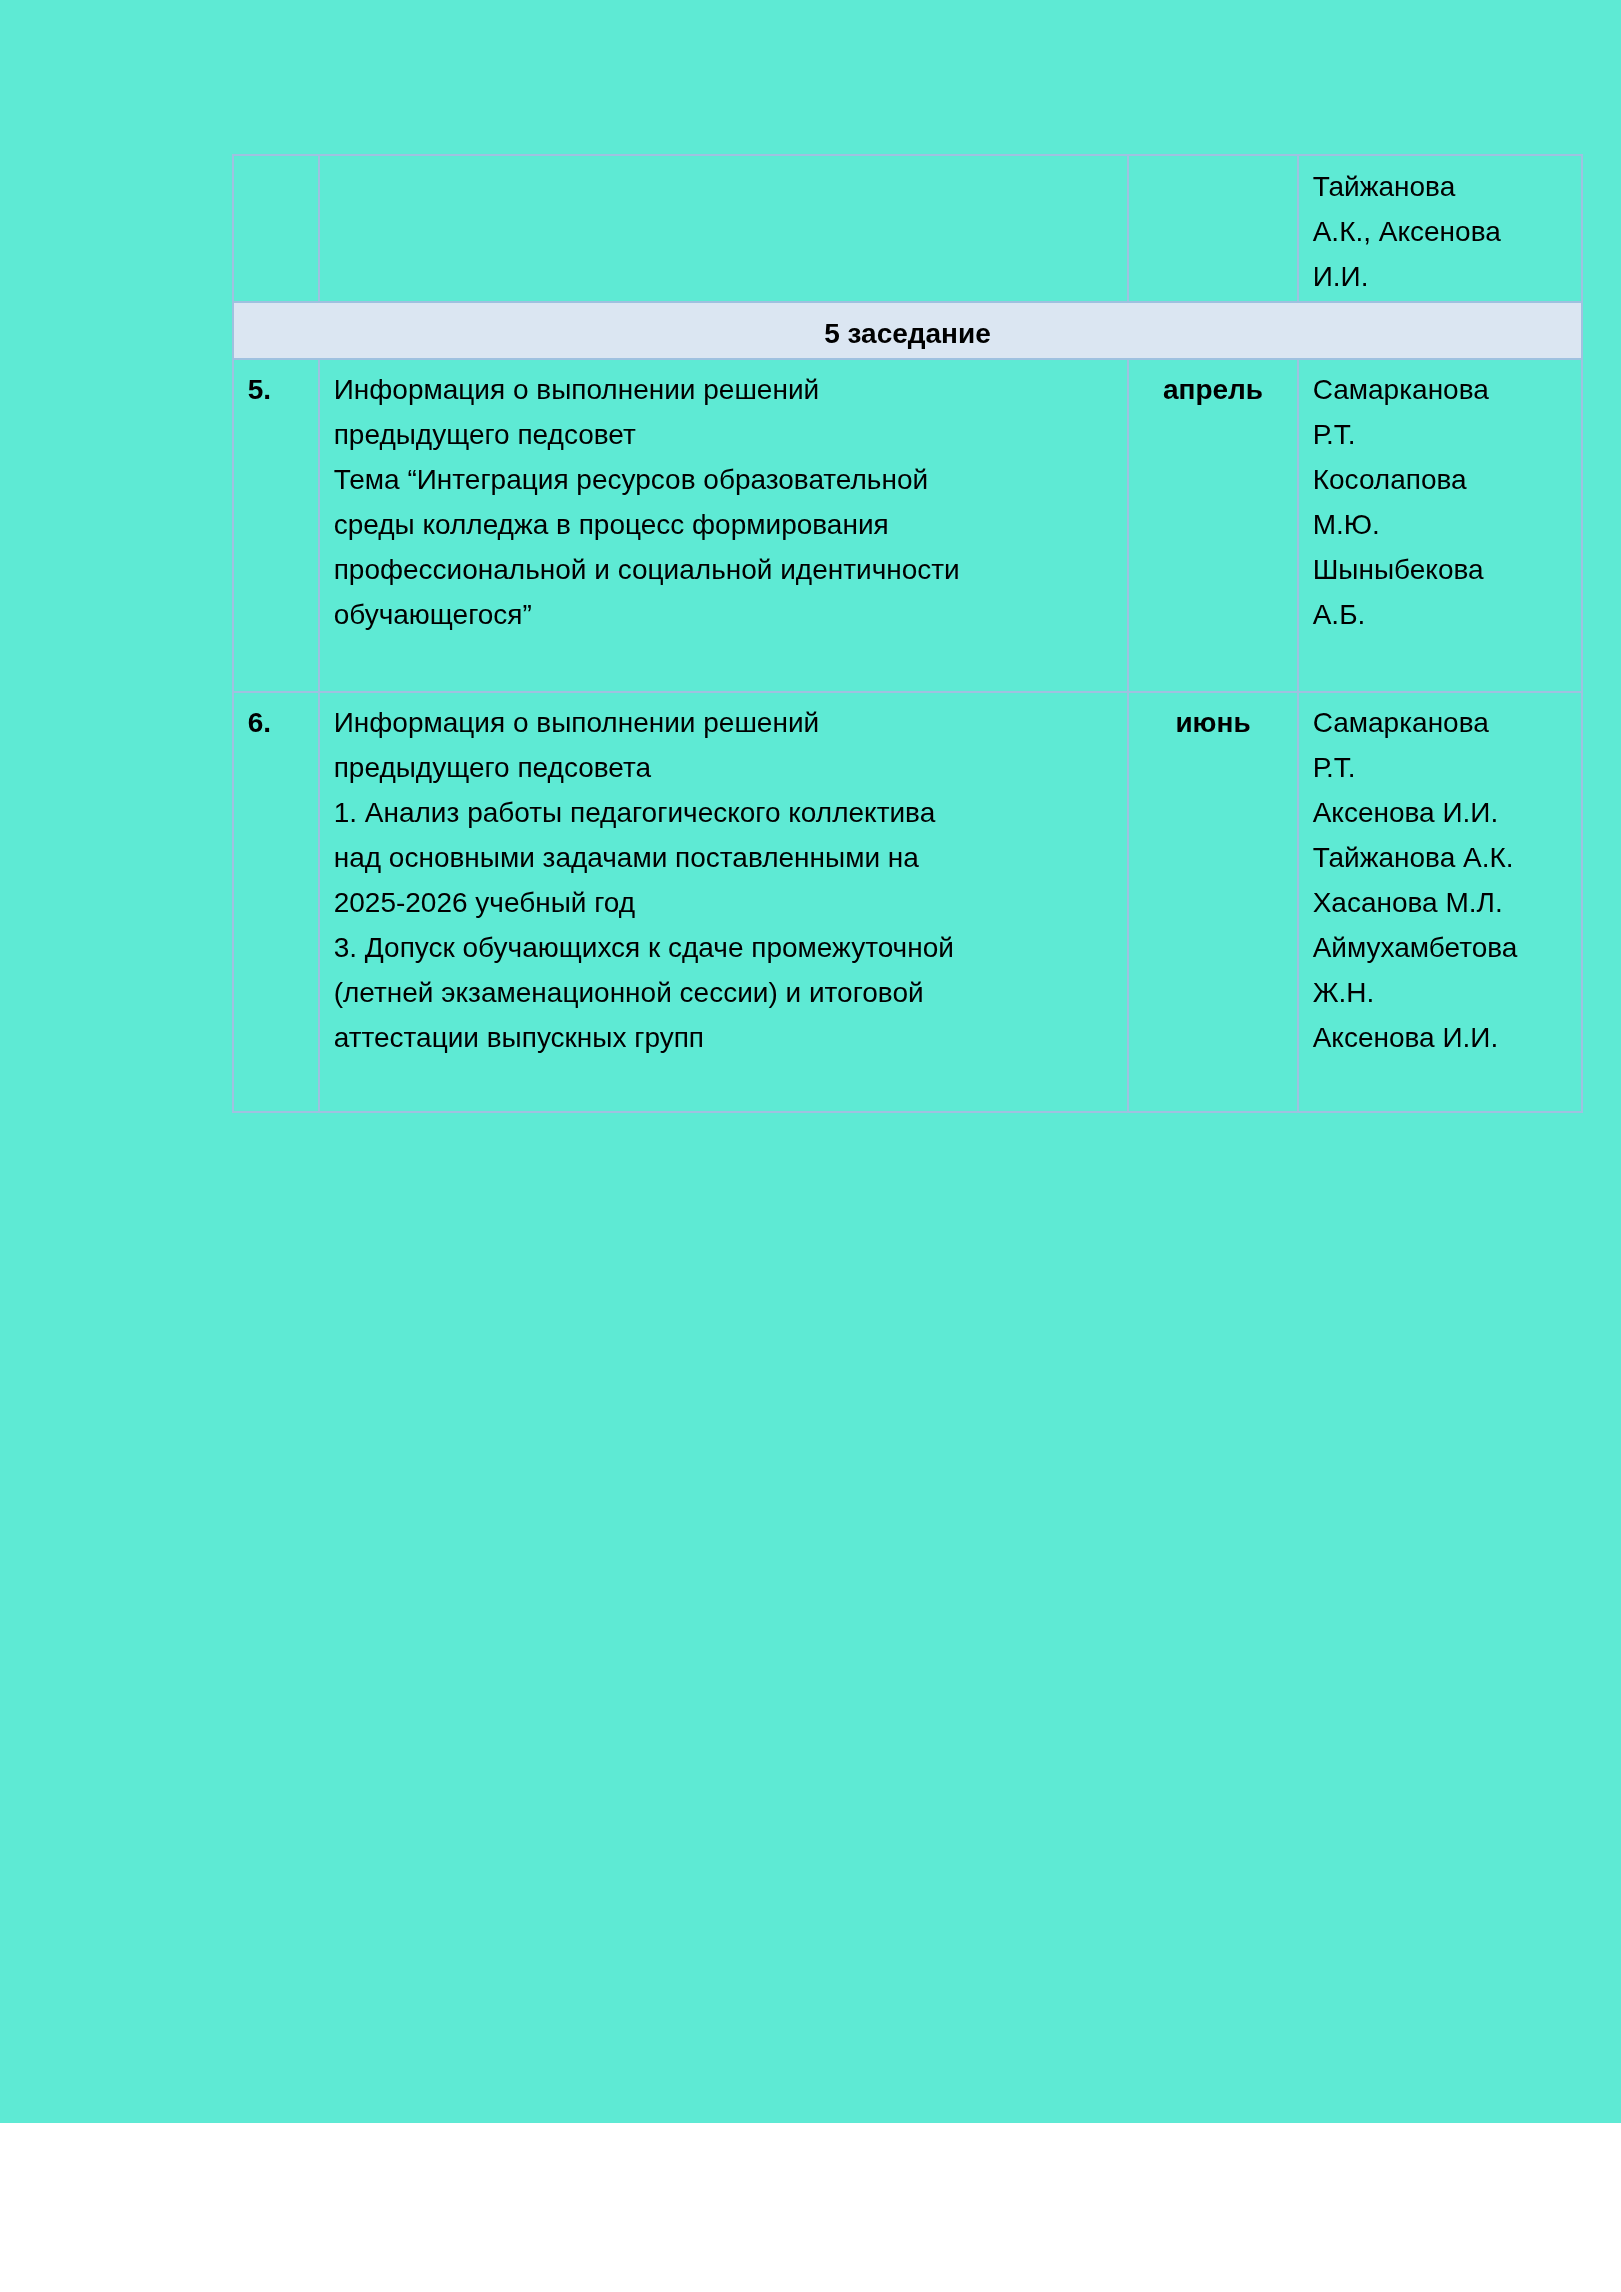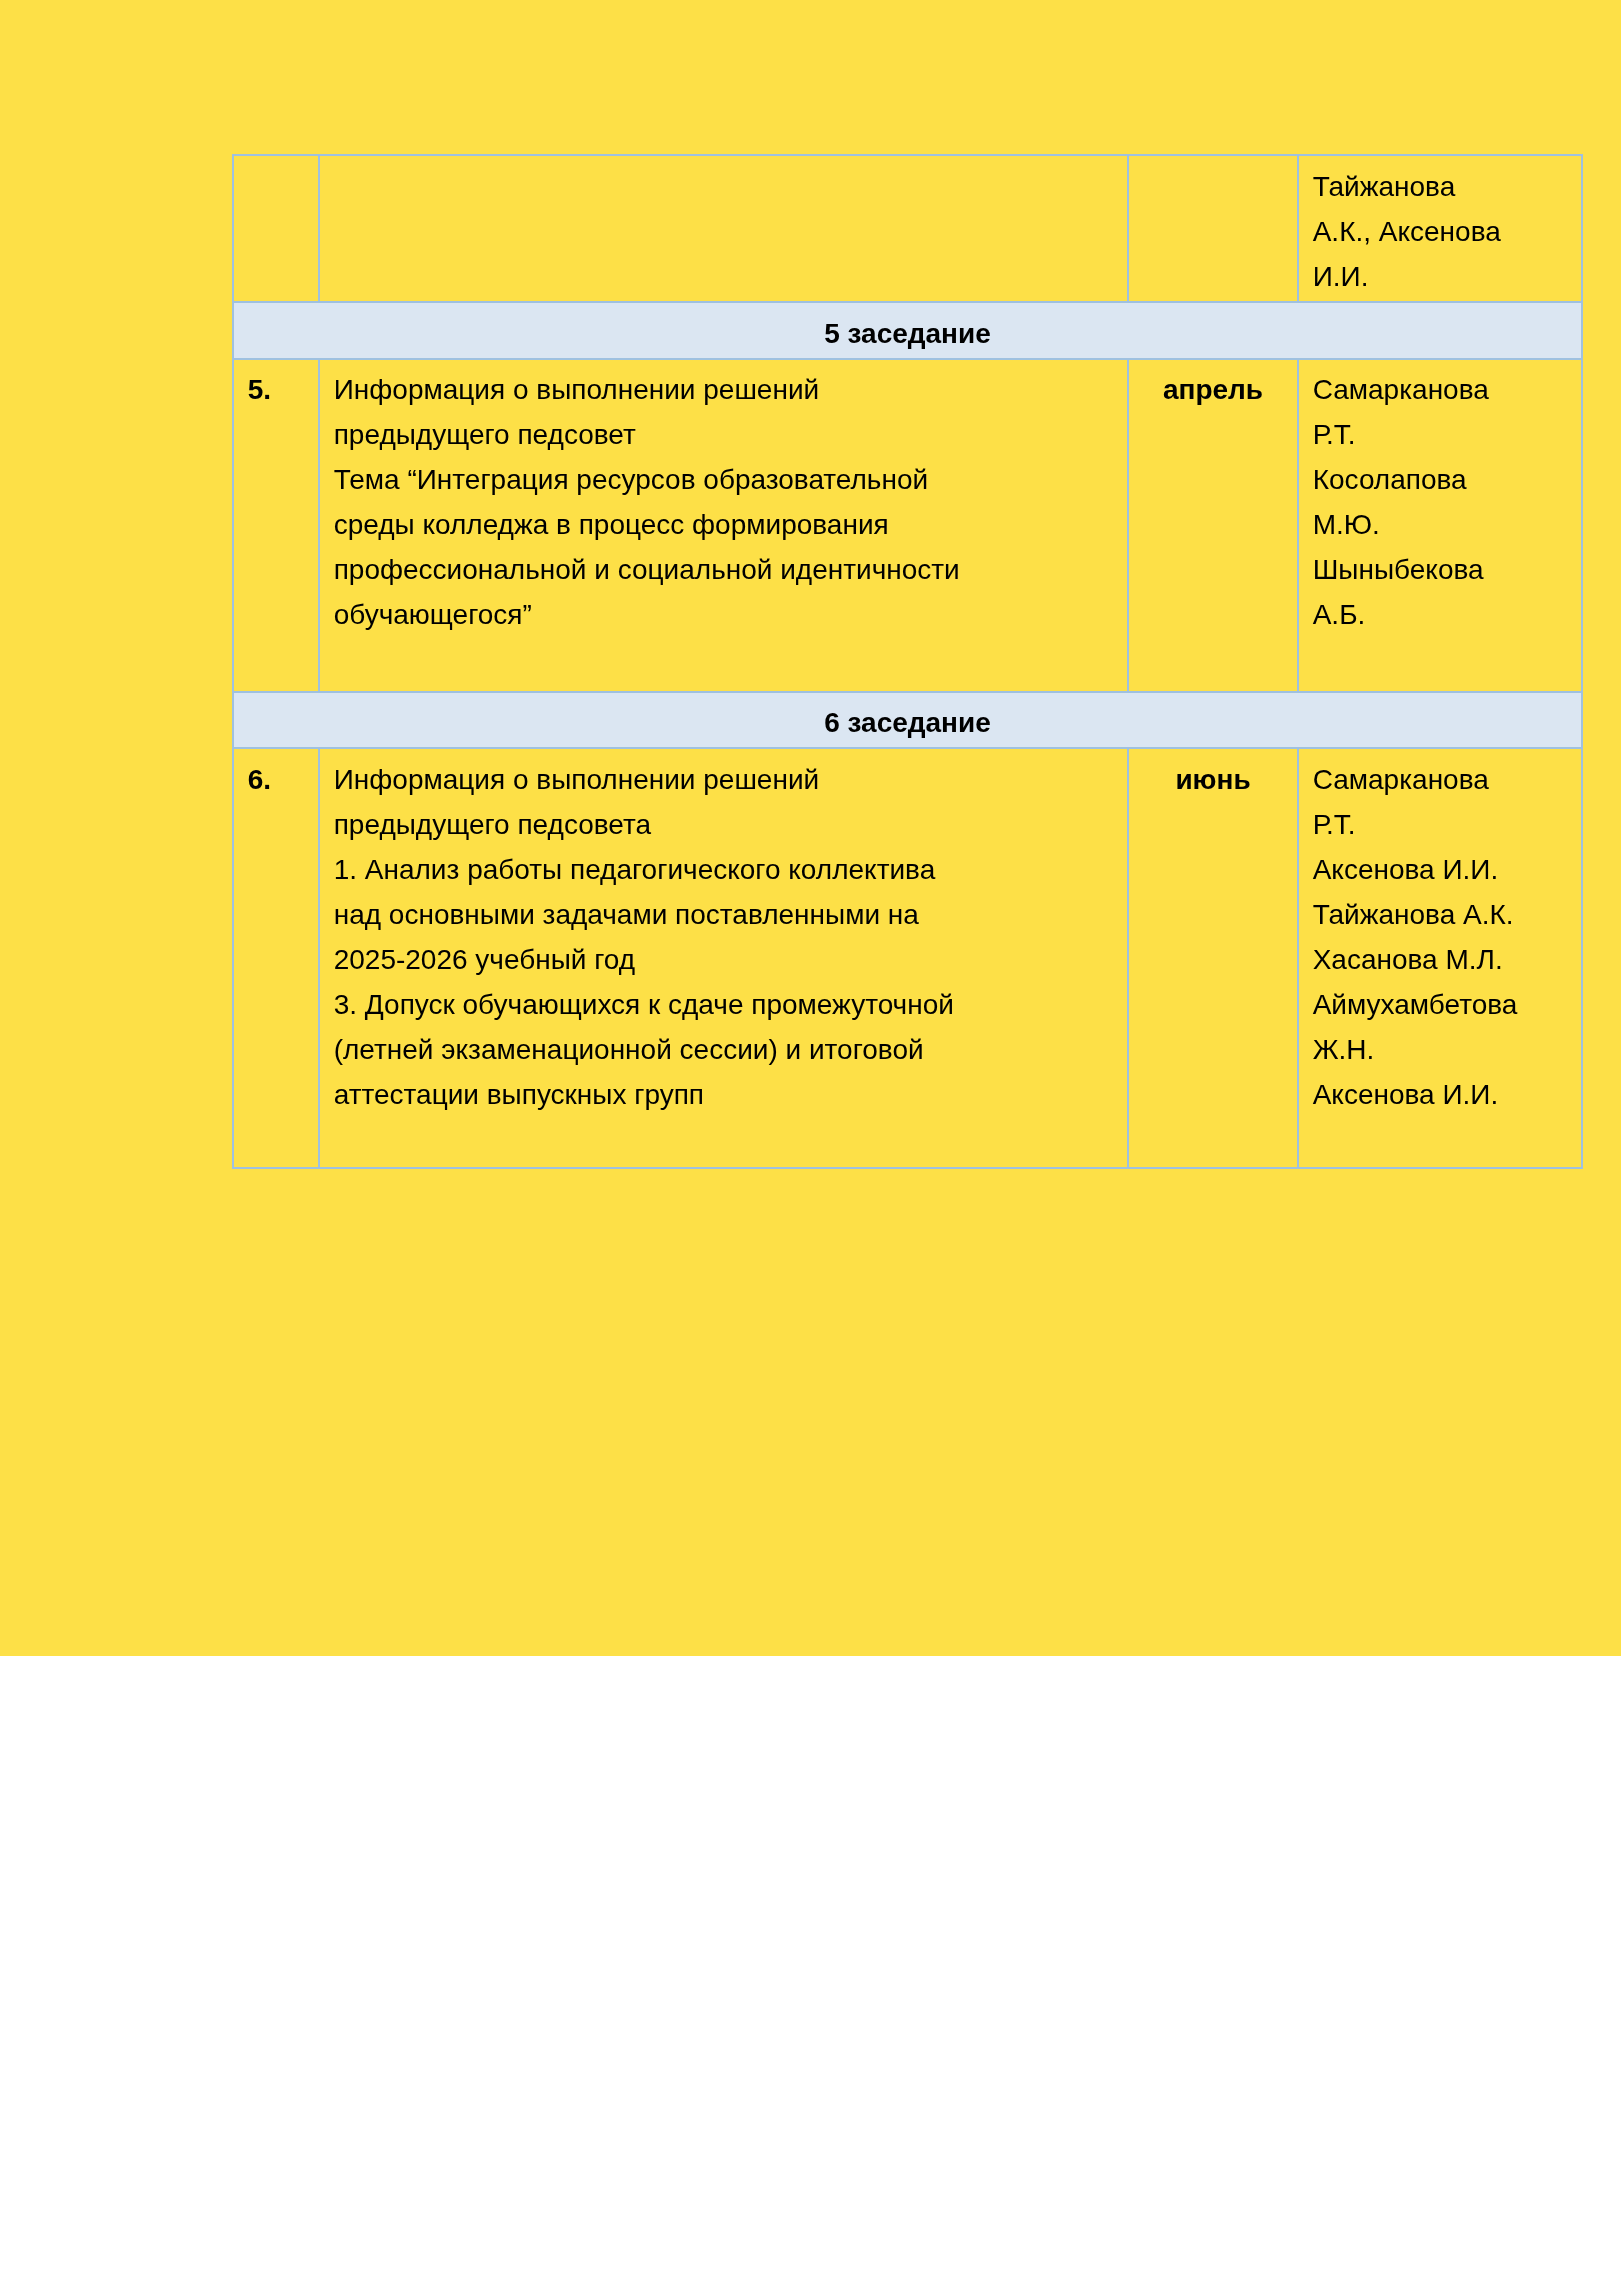--- a/index.html
+++ b/index.html
@@ -3,22 +3,22 @@
 <meta charset="utf-8">
 <style>
   html, body {
     margin: 0;
     padding: 0;
     background: #ffffff;
   }
   .page {
     position: relative;
     width: 1621px;
-    height: 1656px;
-    background: #fde047;
+    height: 2123px;
+    background: #5eead4;
     overflow: hidden;
   }
   table.sched {
     position: absolute;
     left: 232px;
     top: 154px;
     width: 1349px;
     border-collapse: collapse;
     table-layout: fixed;
   }
@@ -90,23 +90,20 @@
 профессиональной и социальной идентичности
 обучающегося”</td>
         <td class="cell-month">апрель</td>
         <td>Самарканова
 Р.Т.
 Косолапова
 М.Ю.
 Шыныбекова
 А.Б.</td>
       </tr>
-      <tr style="height:47px">
-        <td class="section-cell" colspan="4">6 заседание</td>
-      </tr>
       <tr style="height:420px">
         <td class="cell-num">6.</td>
         <td>Информация о выполнении решений
 предыдущего педсовета
 1. Анализ работы педагогического коллектива
 над основными задачами поставленными на
 2025-2026 учебный год
 3. Допуск обучающихся к сдаче промежуточной
 (летней экзаменационной сессии) и итоговой
 аттестации выпускных групп</td>

